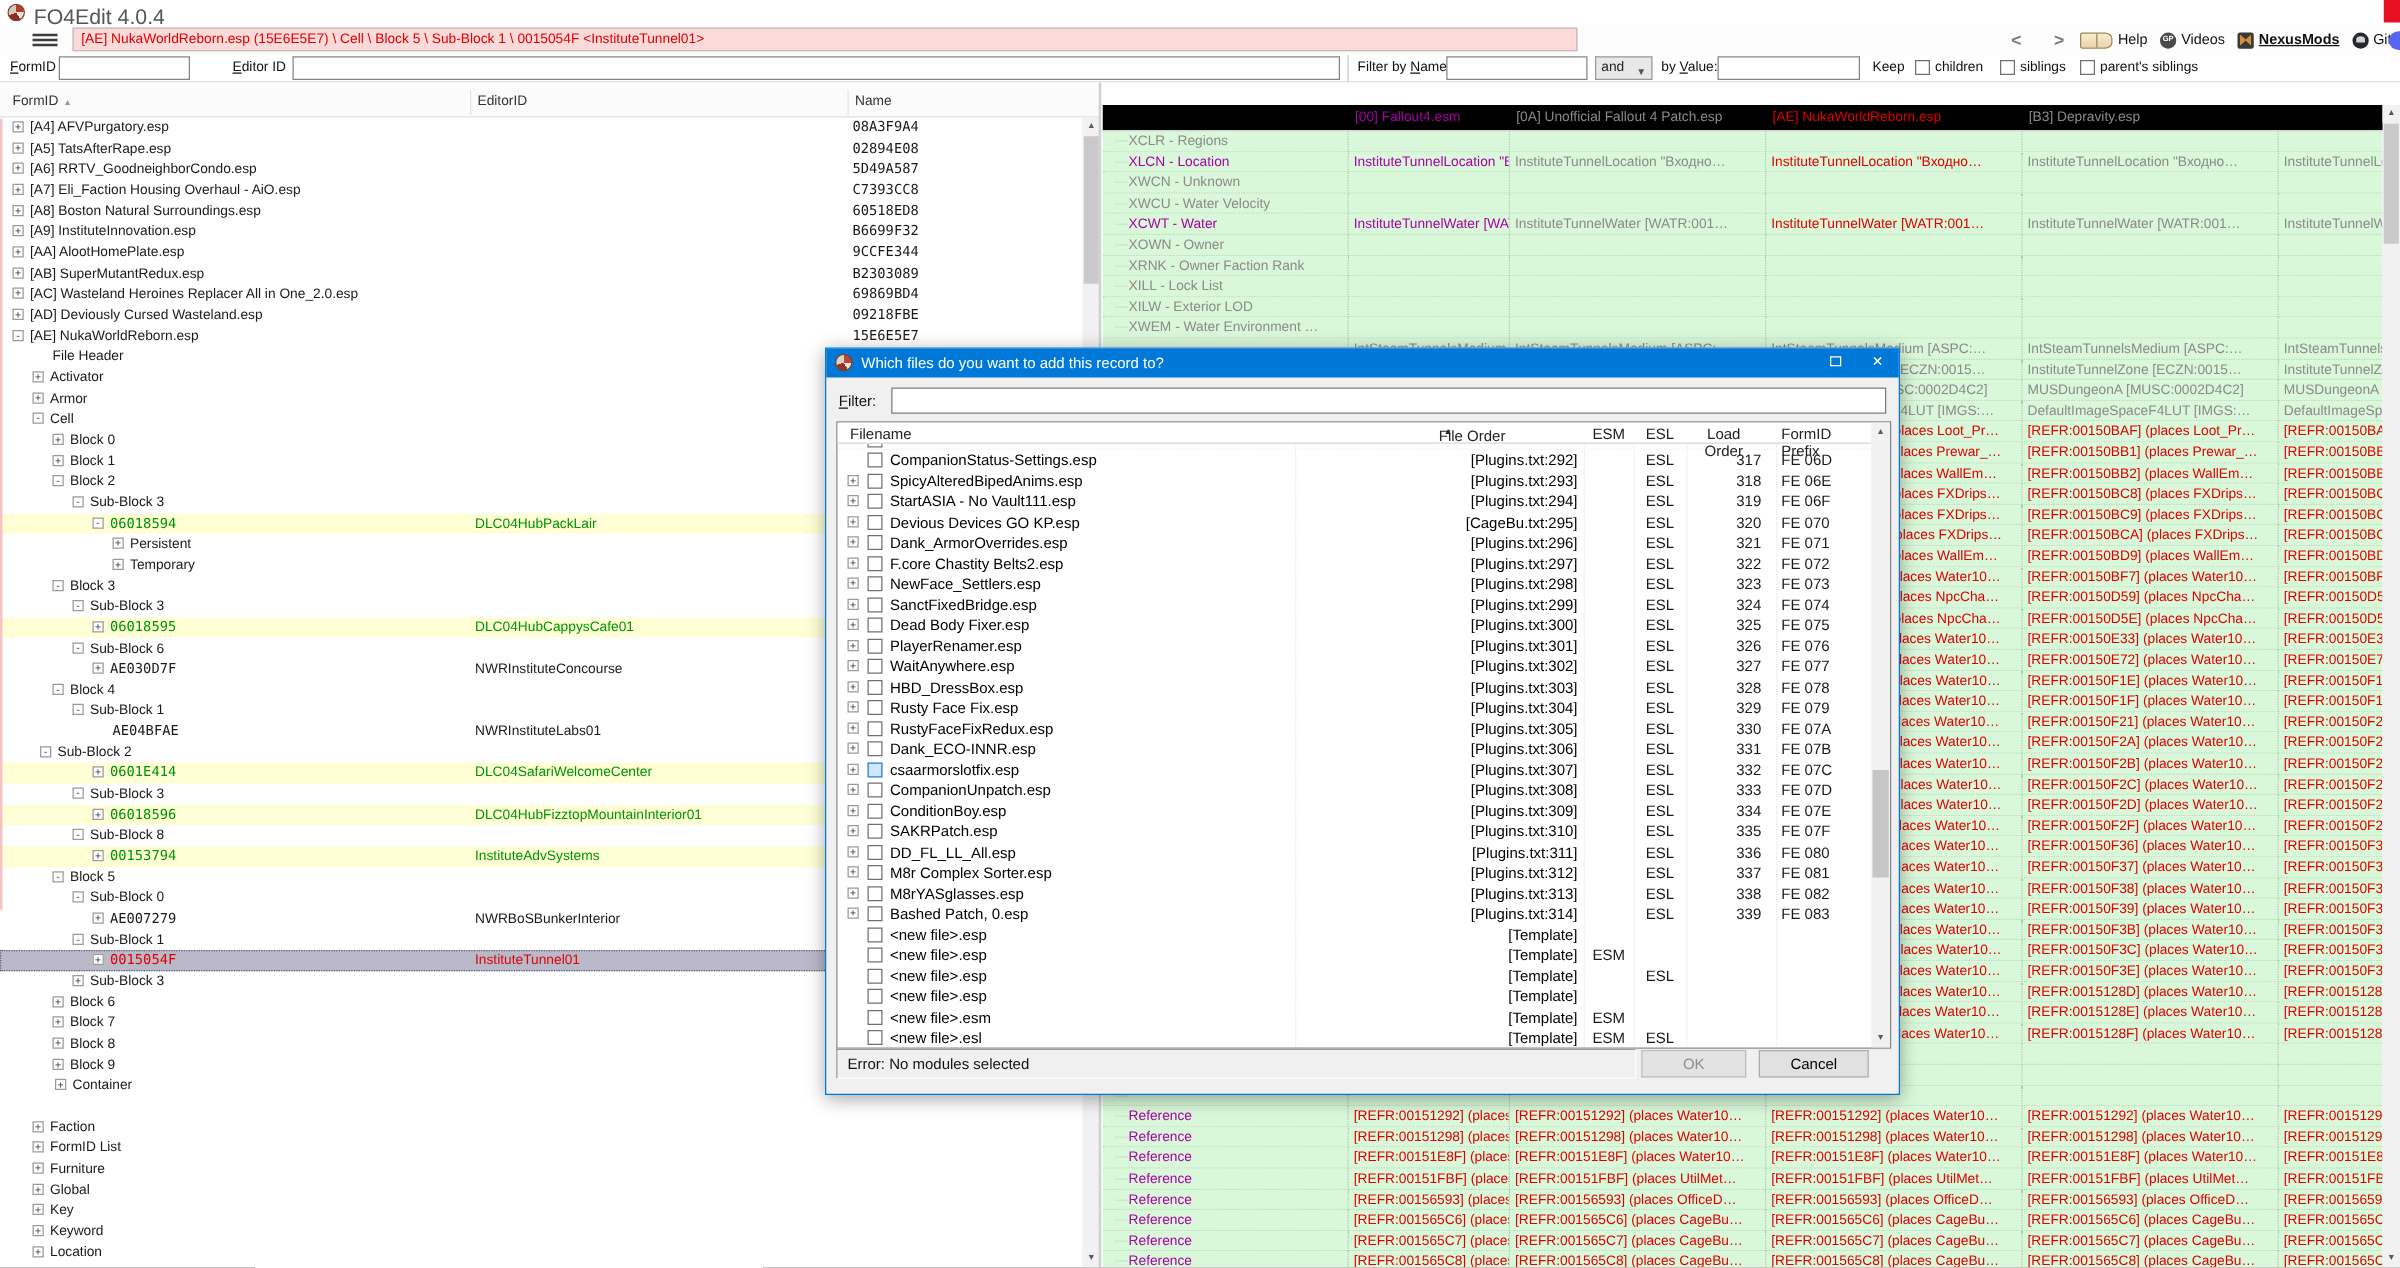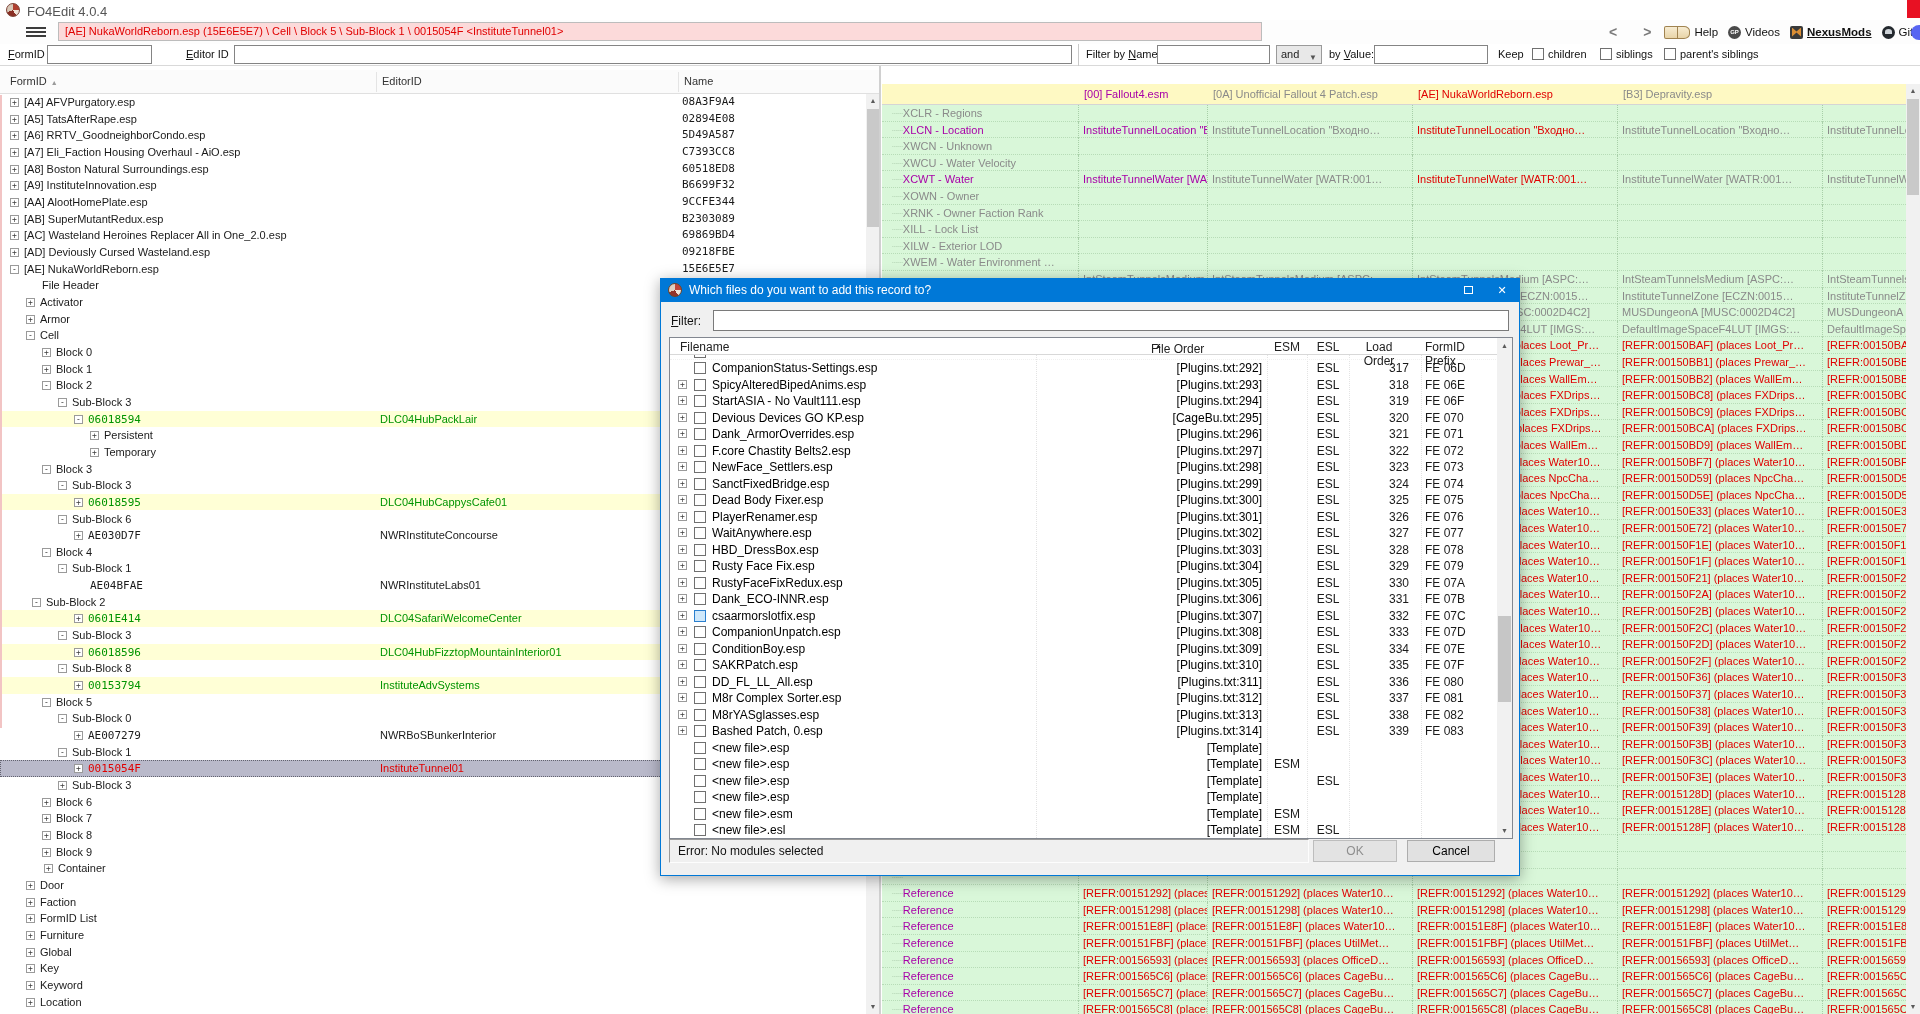--- a/index.html
+++ b/index.html
@@ -7,21 +7,21 @@
   #screen{position:relative;width:1920px;height:1014px;background:#fff;overflow:hidden;
     font-family:"Liberation Sans","DejaVu Sans",sans-serif;font-size:11px;color:#1a1a1a;}
   .mono{font-family:"DejaVu Sans Mono",monospace;font-size:11px;}
   .cp{color:#a800a8;} .cg{color:#8a8a8a;} .cr{color:#e00000;}
 
   
   .titlebar{position:absolute;left:0;top:0;width:1920px;height:20px;background:#fff;}
   .appicon{position:absolute;left:6px;top:3px;width:14px;height:14px;border-radius:50%;
     background:conic-gradient(#b04030 0 90deg,#efe4d8 90deg 150deg,#8a2f24 150deg 250deg,#d8c8b8 250deg);
     border:1px solid #7d4438;}
-  .apptitle{position:absolute;left:27px;top:4px;color:#555;font-size:13px;}
+  .apptitle{position:absolute;left:27px;top:4px;color:#555;font-size:17px;}
   .win-close{position:absolute;right:0;top:0;width:13px;height:18px;background:#e81123;}
 
   .menubar{position:absolute;left:0;top:20px;width:1920px;height:24px;background:#fdfdfd;}
   .hamburger{position:absolute;left:26px;top:5px;width:20px;height:14px;cursor:pointer;}
   .hamburger i{display:block;height:2px;background:#3c3c3c;margin:2px 0;}
   .breadcrumb{position:absolute;left:58px;top:2px;width:1204px;height:19px;background:#fcdada;
     border:1px solid #bcbcbc;color:#e00000;line-height:17px;padding:0 6px;white-space:nowrap;overflow:hidden;}
   .navlinks{position:absolute;left:1596px;top:0;height:24px;display:flex;align-items:center;}
   .navarrow{color:#7a7a7a;font-size:14px;font-weight:bold;margin:0 13px;cursor:pointer;}
   .lnk{display:flex;align-items:center;margin-right:10px;cursor:pointer;color:#111;font-size:11.5px;}
@@ -67,21 +67,21 @@
     font:8px/8px "DejaVu Sans Mono",monospace;text-align:center;color:#3a3a3a;vertical-align:1px;margin-right:5px;cursor:pointer;}
   .expspace{display:inline-block;width:16px;}
   .vscroll{position:absolute;width:14px;background:#f1f1f1;}
   .vscroll .arr{position:absolute;left:0;width:14px;height:14px;color:#5a5a5a;font-size:7px;text-align:center;line-height:14px;background:#f1f1f1;cursor:pointer;}
   .vscroll .thumb{position:absolute;left:1px;width:12px;background:#c9c9c9;cursor:pointer;}
   .pinkstrip{position:absolute;left:0;top:95px;width:2px;height:633px;background:#f2c4c4;}
   .splitter{position:absolute;left:879px;top:66px;width:2px;height:948px;background:#d0d0d0;}
 
   
   .right-panel{position:absolute;left:882px;top:66px;width:1038px;height:948px;background:#fff;overflow:hidden;}
-  .rec-head{position:absolute;left:0;top:18px;width:1038px;height:21px;background:#fef9c3;border-bottom:1px solid #d5d5d5;}
+  .rec-head{position:absolute;left:0;top:18px;width:1038px;height:21px;background:#000000;border-bottom:1px solid #d5d5d5;}
   .rec-head .hc{position:absolute;top:4px;white-space:nowrap;overflow:hidden;}
   #record-rows{position:absolute;left:0;top:39px;width:1024px;height:909px;}
   .rrow{position:absolute;left:0;width:1024px;height:16.6px;line-height:16.6px;background:#d9f7d9;
     border-bottom:1px dotted #b7dcb7;white-space:nowrap;cursor:default;}
   .rcell{position:absolute;top:0;height:16.6px;overflow:hidden;border-left:1px dotted #a8cfa8;padding-left:4px;}
   .rlabel{left:0;width:196px;border-left:none;padding-left:10px;}
   .rlabel:before{content:"\2504\2504 ";color:#b9d9b9;font-size:9px;}
   .rv1{left:196px;width:129px;} .rv2{left:325px;width:205px;} .rv3{left:530px;width:205px;}
   .rv4{left:735px;width:205px;} .rv5{left:940px;width:84px;}
 
@@ -349,23 +349,20 @@
         </div>
         <div class="trow" style="top: 733.04px;">
           <span class="tcell tf" style="padding-left: 42px;"><span class="exp">+</span><span class="">Block 8</span></span>
         </div>
         <div class="trow" style="top: 749.7px;">
           <span class="tcell tf" style="padding-left: 42px;"><span class="exp">+</span><span class="">Block 9</span></span>
         </div>
         <div class="trow" style="top: 766.36px;">
           <span class="tcell tf" style="padding-left: 44px;"><span class="exp">+</span><span class="">Container</span></span>
         </div>
-        <div class="trow" style="top: 783.02px;">
-          <span class="tcell tf" style="padding-left: 26px;"><span class="exp">+</span><span class="">Door</span></span>
-        </div>
         <div class="trow" style="top: 799.68px;">
           <span class="tcell tf" style="padding-left: 26px;"><span class="exp">+</span><span class="">Faction</span></span>
         </div>
         <div class="trow" style="top: 816.34px;">
           <span class="tcell tf" style="padding-left: 26px;"><span class="exp">+</span><span class="">FormID List</span></span>
         </div>
         <div class="trow" style="top: 833px;">
           <span class="tcell tf" style="padding-left: 26px;"><span class="exp">+</span><span class="">Furniture</span></span>
         </div>
         <div class="trow" style="top: 849.66px;">

